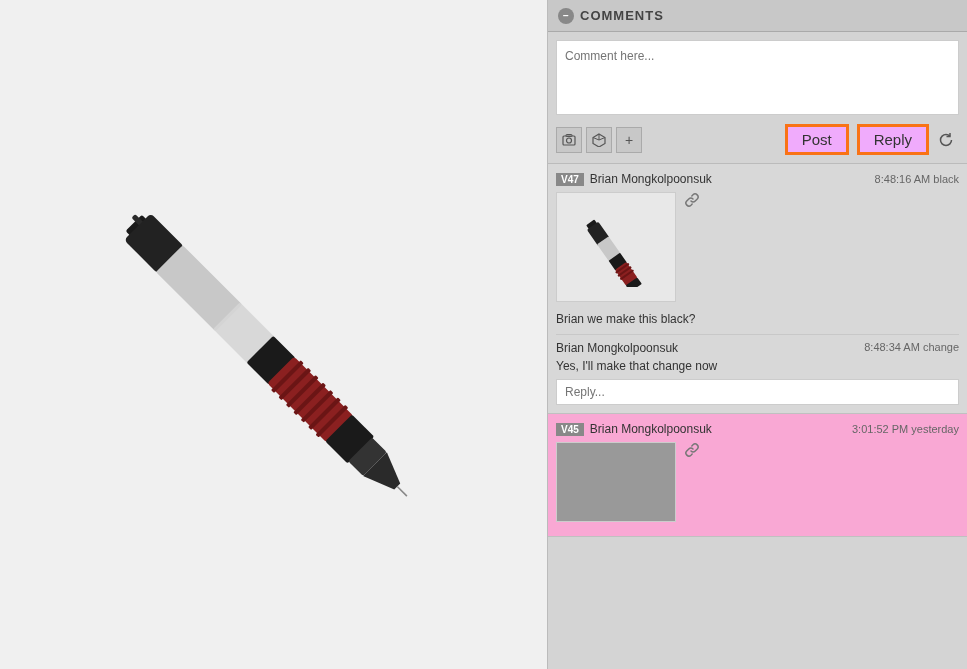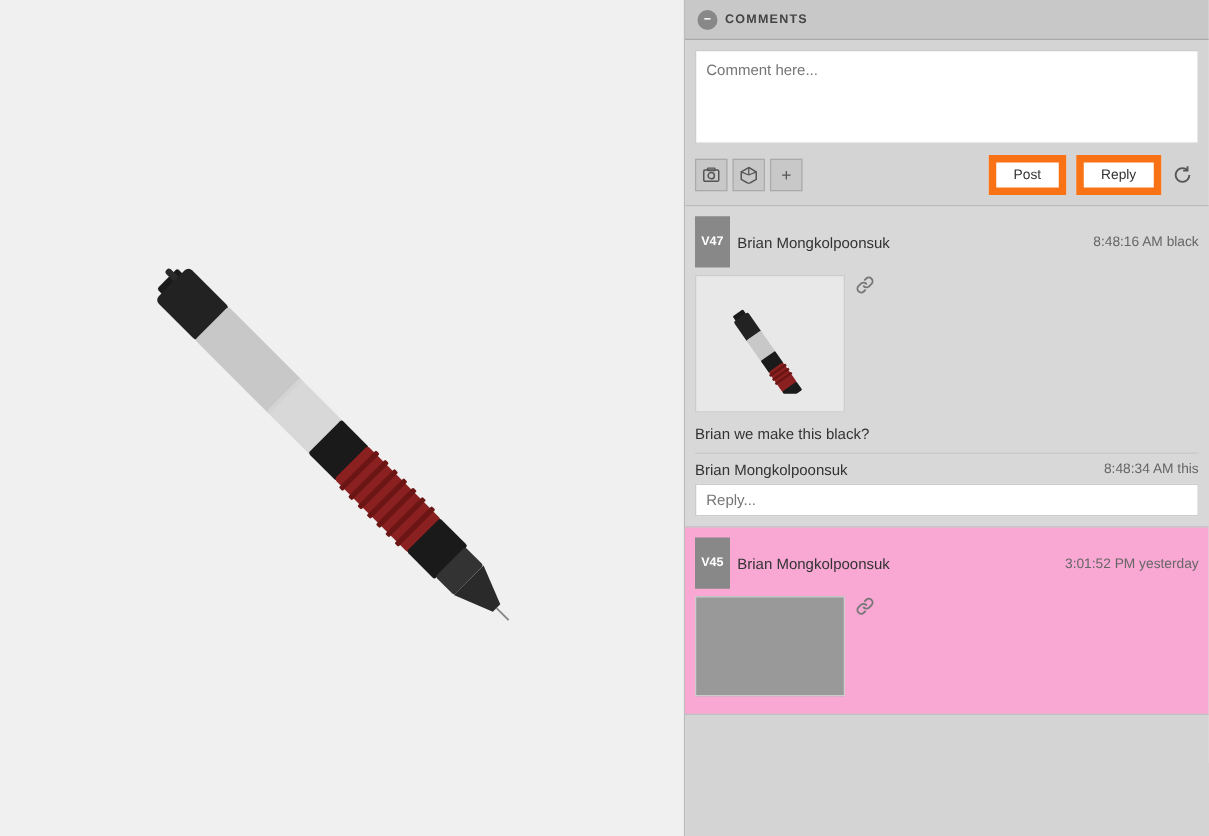--- a/index.html
+++ b/index.html
@@ -62,21 +62,21 @@
       border-radius: 50%;
       display: flex;
       align-items: center;
       justify-content: center;
       color: white;
       font-size: 10px;
       font-weight: bold;
     }
 
     .panel-header-title {
-      font-size: 10px;
+      font-size: 13px;
       font-weight: bold;
       color: #444;
       letter-spacing: 1px;
     }
 
     
     .comment-input-area {
       background: #d4d4d4;
       padding: 8px;
       border-bottom: 1px solid #bbb;
@@ -112,24 +112,24 @@
       color: #555;
       font-size: 14px;
       background: #c8c8c8;
       border: 1px solid #aaa;
     }
 
     .toolbar-spacer { flex: 1; }
 
     .btn {
       padding: 4px 14px;
-      font-size: 11px;
+      font-size: 15px;
       cursor: pointer;
-      border: 6px solid #f97316;
-      background: #ffffff;
+      border: 3px solid #f97316;
+      background: #f0abfc;
       color: #333;
     }
 
     .btn-post { margin-right: 4px; }
 
     .refresh-icon {
       width: 26px;
       height: 26px;
       display: flex;
       align-items: center;
@@ -156,21 +156,21 @@
       display: flex;
       align-items: center;
       gap: 6px;
       margin-bottom: 6px;
     }
 
     .version-badge {
       background: #888;
       color: white;
       font-size: 10px;
-      padding: 15px 5px;
+      padding: 1px 5px;
       font-weight: bold;
       text-align: right;
     }
 
     .comment-author {
       font-size: 12px;
       color: #333;
       font-weight: normal;
     }
 
@@ -391,22 +391,23 @@
               <path d="M9 7a3 3 0 0 0-4.24-.04l-2 2a3 3 0 0 0 4.24 4.24l1.14-1.14" stroke="#777" stroke-width="1.5" stroke-linecap="round"></path>
             </svg>
           </span>
         </div>
       </div>
       <div class="comment-text">Brian we make this black?</div>
 
       <div class="reply-section">
         <div class="reply-header">
           <span class="reply-author">Brian Mongkolpoonsuk</span>
-          <span class="reply-time">8:48:34 AM this</span>
+          <span class="reply-time">8:48:34 AM change</span>
         </div>
+        <div class="reply-text">Yes, I'll make that change now</div>
         <input class="reply-input" type="text" placeholder="Reply..." style="">
       </div>
     </div>
 
     <div class="comment-thread-v45">
       <div class="comment-header">
         <span class="version-badge">V45</span>
         <span class="comment-author">Brian Mongkolpoonsuk</span>
         <span class="comment-time">3:01:52 PM yesterday</span>
       </div>

